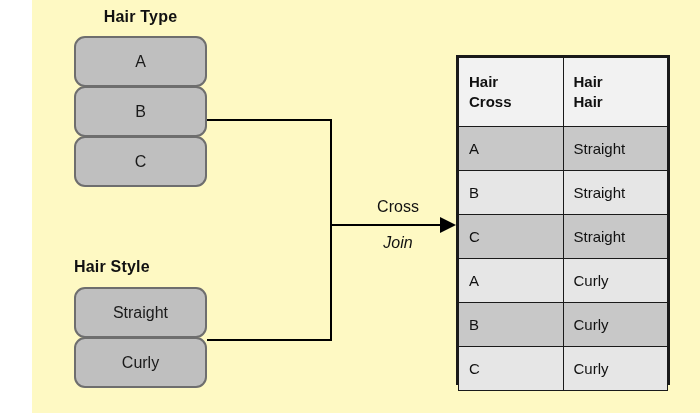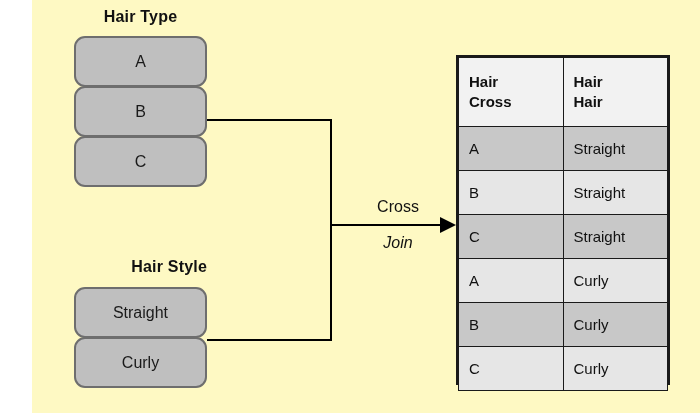--- a/index.html
+++ b/index.html
@@ -23,21 +23,21 @@
   
   .group-title {
     position: absolute;
     font-size: 16px;
     font-weight: bold;
     color: #111111;
     letter-spacing: 0.2px;
     white-space: nowrap;
   }
   #title-hair-type { left: 42px; top: 8px; width: 133px; text-align: center; }
-  #title-hair-style { left: 42px; top: 258px; width: 133px; text-align: right; }
+  #title-hair-style { left: 42px; top: 258px; width: 133px; text-align: left; }
 
   
   .node-group { position: absolute; }
   #group-hair-type  { left: 42px; top: 36px; }
   #group-hair-style { left: 42px; top: 287px; }
 
   .node-box {
     position: relative;
     box-sizing: border-box;
     width: 133px;

